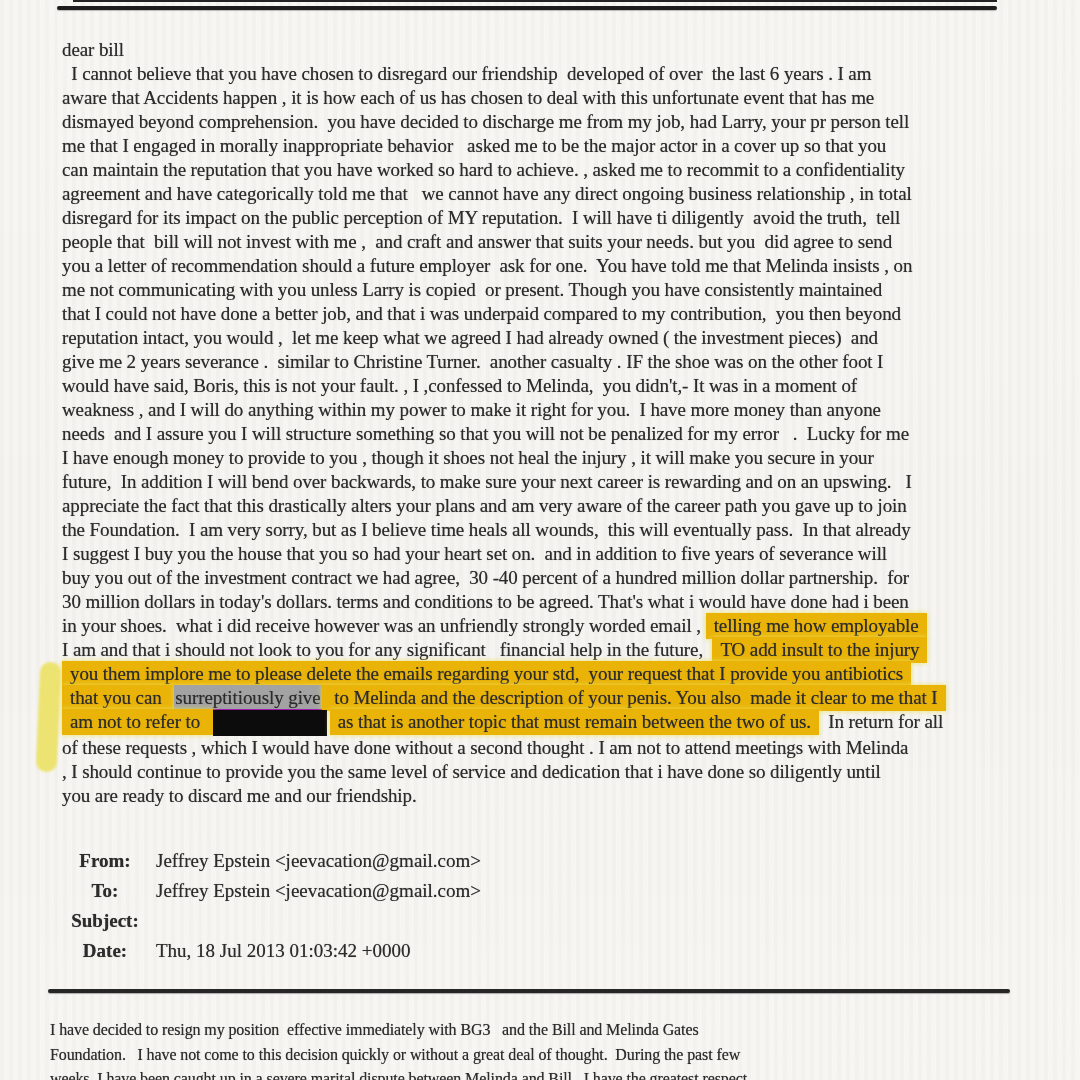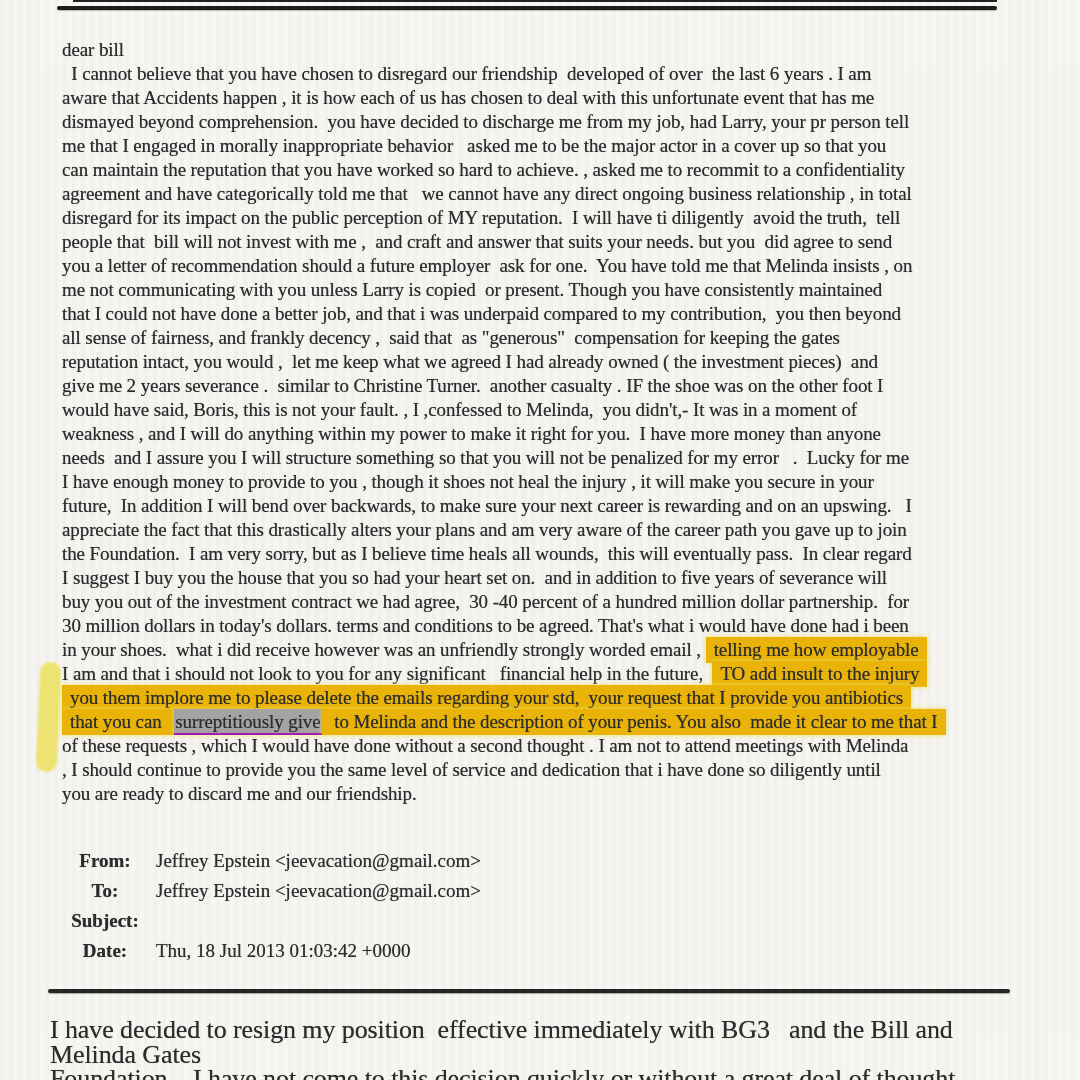--- a/index.html
+++ b/index.html
@@ -23,21 +23,21 @@
   .seg-p{}
   .seg-h{background:#eab308;box-shadow:0 0 5px rgba(236,225,92,0.9);padding:2px 8px 3px;}
   .seg-hu{background:#a3a3a3;box-shadow:0 0 5px rgba(236,225,92,0.9);padding:2px 1px 1px;border-bottom:2px solid #a21caf;}
   .seg-r{display:inline-block;width:114px;height:26px;background:#0c0c0c;vertical-align:-8px;margin-right:3px;}
   .headers{position:absolute;left:62px;top:846px;}
   .hrow{font-size:19px;line-height:30px;text-shadow:0 0 0.7px rgba(45,45,45,0.65);}
   .hlabel{display:inline-block;width:86px;text-align:center;font-weight:bold;}
   .hvalue{margin-left:8px;}
   .divider{position:absolute;left:48px;top:989px;width:962px;height:4px;background:#262626;border-radius:2px;box-shadow:0 1px 1px rgba(0,0,0,0.3);}
   .footer{position:absolute;left:50px;top:1018px;width:980px;}
-  .fline{font-size:26px;line-height:24.5px;white-space:pre-wrap;letter-spacing:-0.1px;text-shadow:0 0 0.7px rgba(45,45,45,0.65);}
+  .fline{font-size:16px;line-height:24.5px;white-space:pre-wrap;letter-spacing:-0.1px;text-shadow:0 0 0.7px rgba(45,45,45,0.65);}
 </style>
 </head>
 <body>
 
 <div class="page-root">
 
   <div class="rule-top-thin"></div>
   <div class="rule-top"></div>
 
   <div class="margin-streak"></div>
@@ -49,37 +49,37 @@
         <div class="line"><span class="seg-p">aware that Accidents happen , it is how each of us has chosen to deal with this unfortunate event that has me</span></div>
         <div class="line"><span class="seg-p">dismayed beyond comprehension.  you have decided to discharge me from my job, had Larry, your pr person tell</span></div>
         <div class="line"><span class="seg-p">me that I engaged in morally inappropriate behavior   asked me to be the major actor in a cover up so that you</span></div>
         <div class="line"><span class="seg-p">can maintain the reputation that you have worked so hard to achieve. , asked me to recommit to a confidentiality</span></div>
         <div class="line"><span class="seg-p">agreement and have categorically told me that   we cannot have any direct ongoing business relationship , in total</span></div>
         <div class="line"><span class="seg-p">disregard for its impact on the public perception of MY reputation.  I will have ti diligently  avoid the truth,  tell</span></div>
         <div class="line"><span class="seg-p">people that  bill will not invest with me ,  and craft and answer that suits your needs. but you  did agree to send</span></div>
         <div class="line"><span class="seg-p">you a letter of recommendation should a future employer  ask for one.  You have told me that Melinda insists , on</span></div>
         <div class="line"><span class="seg-p">me not communicating with you unless Larry is copied  or present. Though you have consistently maintained</span></div>
         <div class="line"><span class="seg-p">that I could not have done a better job, and that i was underpaid compared to my contribution,  you then beyond</span></div>
-        <div class="line"><span class="seg-p">all sense of fairness, and frankly decency ,  said that  as "generous"  compensation for keeping the gates</span></div>
         <div class="line"><span class="seg-p">reputation intact, you would ,  let me keep what we agreed I had already owned ( the investment pieces)  and</span></div>
         <div class="line"><span class="seg-p">give me 2 years severance .  similar to Christine Turner.  another casualty . IF the shoe was on the other foot I</span></div>
         <div class="line"><span class="seg-p">would have said, Boris, this is not your fault. , I ,confessed to Melinda,  you didn't,- It was in a moment of</span></div>
         <div class="line"><span class="seg-p">weakness , and I will do anything within my power to make it right for you.  I have more money than anyone</span></div>
         <div class="line"><span class="seg-p">needs  and I assure you I will structure something so that you will not be penalized for my error   .  Lucky for me</span></div>
         <div class="line"><span class="seg-p">I have enough money to provide to you , though it shoes not heal the injury , it will make you secure in your</span></div>
         <div class="line"><span class="seg-p">future,  In addition I will bend over backwards, to make sure your next career is rewarding and on an upswing.   I</span></div>
         <div class="line"><span class="seg-p">appreciate the fact that this drastically alters your plans and am very aware of the career path you gave up to join</span></div>
-        <div class="line"><span class="seg-p">the Foundation.  I am very sorry, but as I believe time heals all wounds,  this will eventually pass.  In clear regard</span></div>
+        <div class="line"><span class="seg-p">the Foundation.  I am very sorry, but as I believe time heals all wounds,  this will eventually pass.  In that already</span></div>
         <div class="line"><span class="seg-p">I suggest I buy you the house that you so had your heart set on.  and in addition to five years of severance will</span></div>
         <div class="line"><span class="seg-p">buy you out of the investment contract we had agree,  30 -40 percent of a hundred million dollar partnership.  for</span></div>
         <div class="line"><span class="seg-p">30 million dollars in today's dollars. terms and conditions to be agreed. That's what i would have done had i been</span></div>
         <div class="line"><span class="seg-p">in your shoes.  what i did receive however was an unfriendly strongly worded email , </span><span class="seg-h">telling me how employable</span></div>
         <div class="line"><span class="seg-p">I am and that i should not look to you for any significant   financial help in the future,  </span><span class="seg-h">TO add insult to the injury</span></div>
         <div class="line"><span class="seg-h">you them implore me to please delete the emails regarding your std,  your request that I provide you antibiotics</span></div>
         <div class="line"><span class="seg-h">that you can </span><span class="seg-hu">surreptitiously give</span><span class="seg-h"> to Melinda and the description of your penis. You also  made it clear to me that I</span></div>
+        <div class="line"><span class="seg-h">am not to refer to </span><span class="seg-r"></span><span class="seg-h">as that is another topic that must remain between the two of us.</span><span class="seg-p">  In return for all</span></div>
         <div class="line"><span class="seg-p">of these requests , which I would have done without a second thought . I am not to attend meetings with Melinda</span></div>
         <div class="line"><span class="seg-p">, I should continue to provide you the same level of service and dedication that i have done so diligently until</span></div>
         <div class="line"><span class="seg-p">you are ready to discard me and our friendship.</span></div>
       </div>
   </div>
 
   <div class="headers">
     <div class="hrow">
       <span class="hlabel">From:</span><span class="hvalue">Jeffrey Epstein &lt;jeevacation@gmail.com&gt;</span>
     </div>

